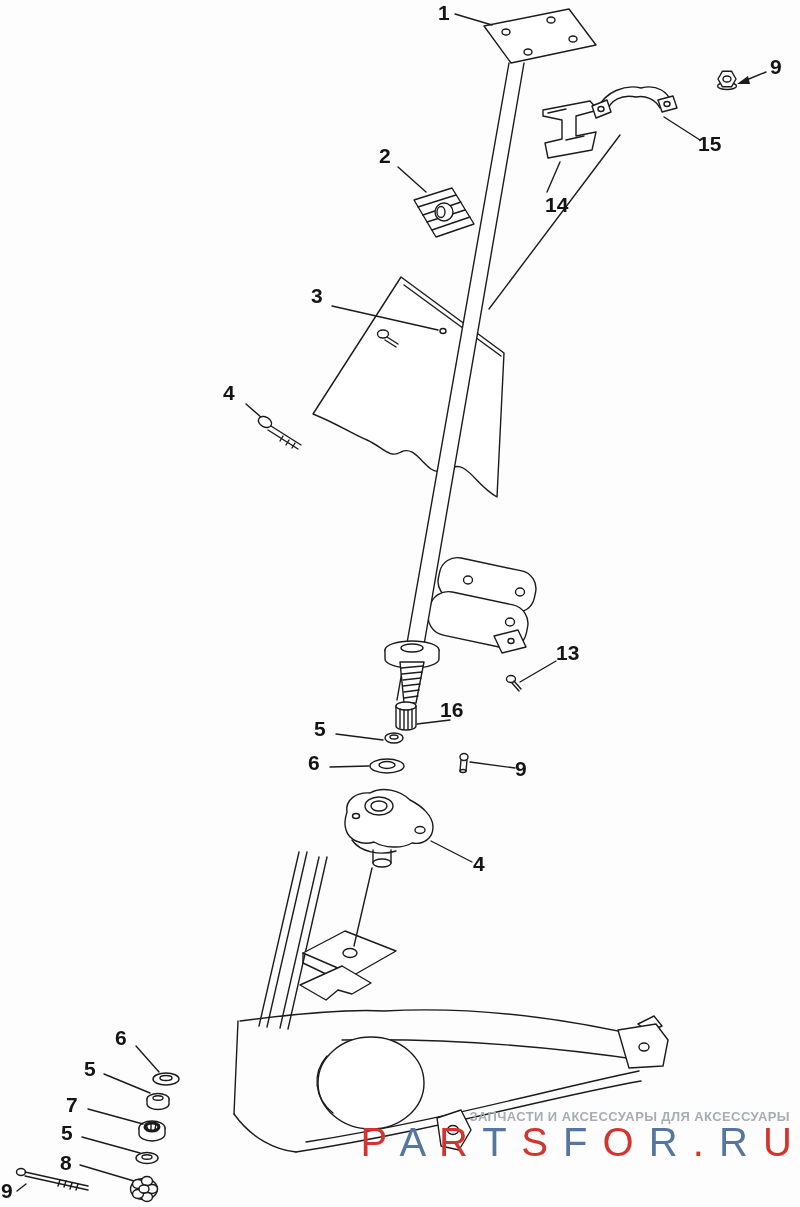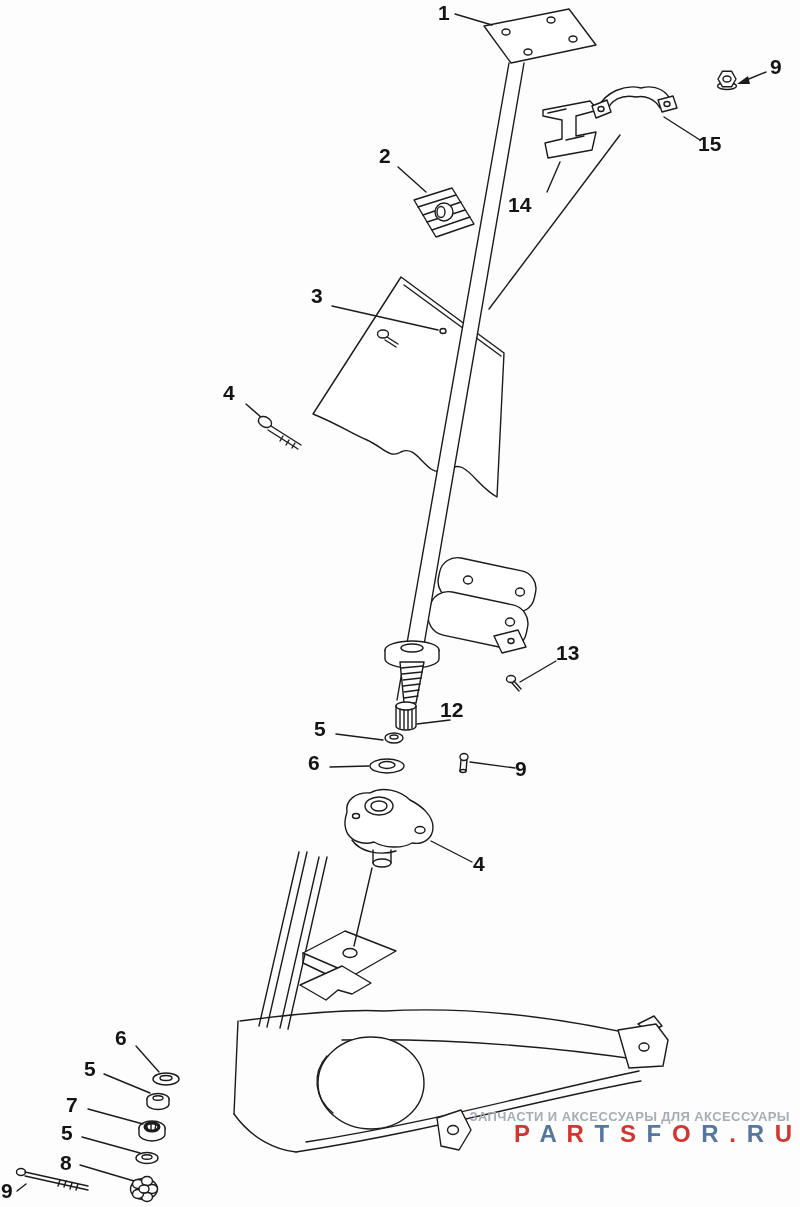--- a/index.html
+++ b/index.html
@@ -11,21 +11,21 @@
   .callout{
     position:absolute;font-weight:bold;font-size:21px;color:#141414;line-height:1;
     user-select:none;
   }
   .wm-tagline{
     position:absolute;top:1109px;right:10px;
     font-size:13px;font-weight:bold;color:#a6adb5;letter-spacing:.4px;white-space:nowrap;
   }
   .wm-brand{
     position:absolute;top:1120px;right:6px;
-    font-size:24px;font-weight:bold;letter-spacing:2px;white-space:nowrap;margin-left:36px;
+    font-size:40px;font-weight:normal;letter-spacing:2px;white-space:nowrap;margin-left:36px;
   }
   .wm-brand span:nth-child(odd){color:#d2342e;}
   .wm-brand span:nth-child(even){color:#55779f;}
 </style>
 </head>
 <body>
 
 <div class="stage">
 
   <svg width="800" height="1207" viewBox="0 0 800 1207">
@@ -262,25 +262,25 @@
         <ellipse cx="147" cy="1181" rx="5.5" ry="4.5" fill="#ffffff"></ellipse>
         <ellipse cx="144" cy="1189" rx="5" ry="4" fill="#ffffff"></ellipse>
       </g>
     </g>
   </svg>
 
   <div class="callout" style="left:438px;top:2px">1</div>
   <div class="callout" style="left:770px;top:56px">9</div>
   <div class="callout" style="left:698px;top:133px">15</div>
   <div class="callout" style="left:379px;top:145px">2</div>
-  <div class="callout" style="left:508px;top:194px">14</div>
+  <div class="callout" style="left:545px;top:194px">14</div>
   <div class="callout" style="left:311px;top:285px">3</div>
   <div class="callout" style="left:223px;top:382px">4</div>
   <div class="callout" style="left:556px;top:642px">13</div>
-  <div class="callout" style="left:440px;top:699px">12</div>
+  <div class="callout" style="left:440px;top:699px">16</div>
   <div class="callout" style="left:314px;top:718px">5</div>
   <div class="callout" style="left:308px;top:752px">6</div>
   <div class="callout" style="left:515px;top:758px">9</div>
   <div class="callout" style="left:473px;top:853px">4</div>
   <div class="callout" style="left:115px;top:1027px">6</div>
   <div class="callout" style="left:84px;top:1058px">5</div>
   <div class="callout" style="left:66px;top:1094px">7</div>
   <div class="callout" style="left:61px;top:1122px">5</div>
   <div class="callout" style="left:60px;top:1152px">8</div>
   <div class="callout" style="left:1px;top:1180px">9</div>

